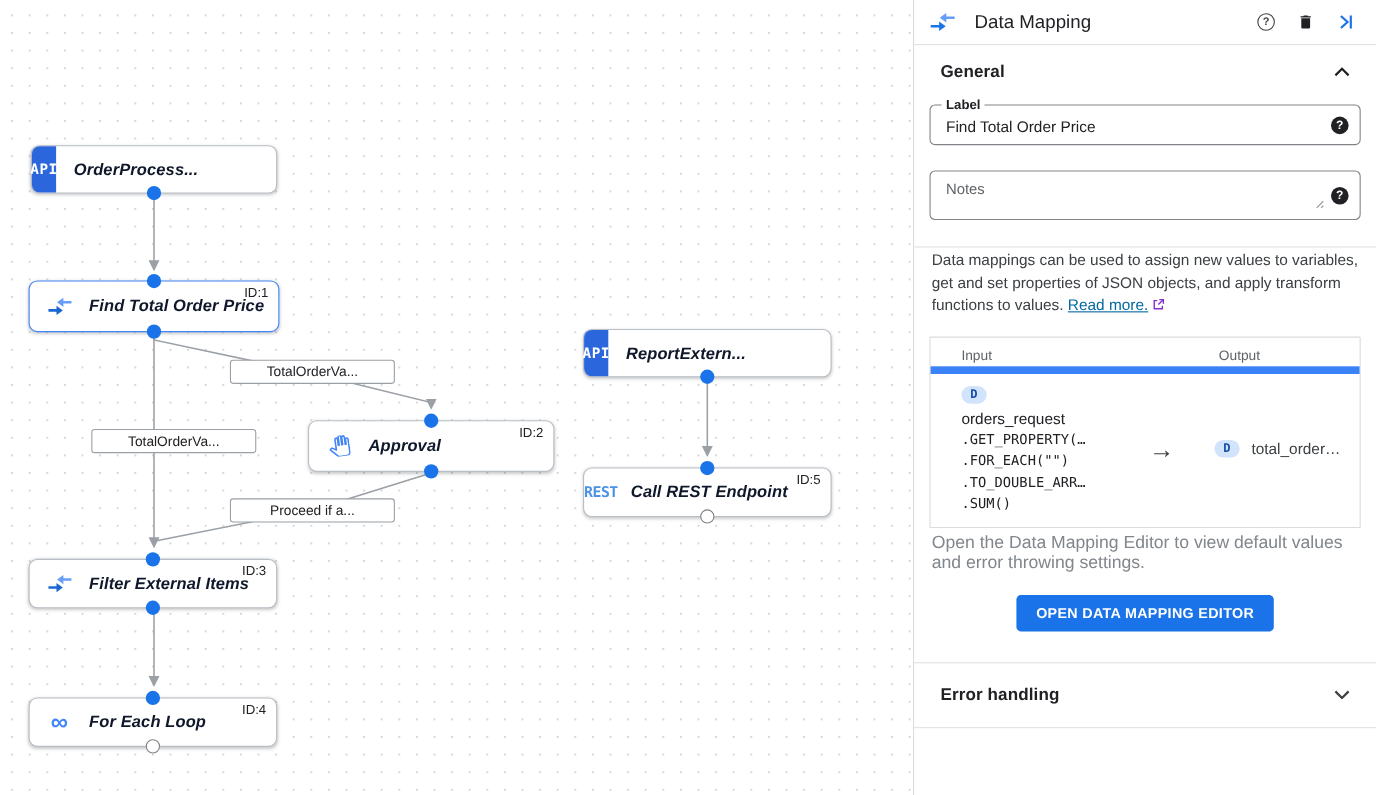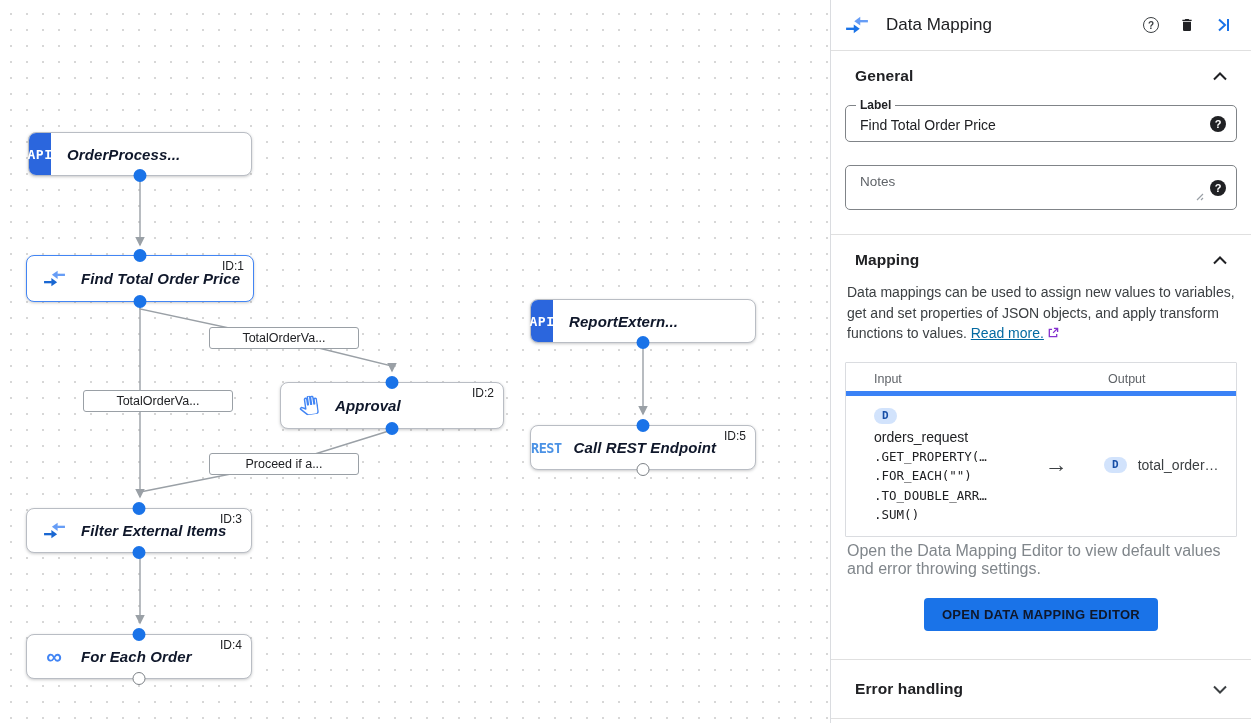--- a/index.html
+++ b/index.html
@@ -30,21 +30,21 @@
   .dot.top { top:-7px; } .dot.bottom { bottom:-7px; }
   .dot.blue { background:#1a73e8; }
   .dot.open { background:#fff; border:1.5px solid #7d8287; }
 
   .edge-label { position:absolute; width:150px; height:22px; background:#fff; border:1px solid #9aa0a6;
     border-radius:3px; font-size:12.5px; color:#202124; text-align:center; line-height:20px; z-index:2; cursor:pointer; }
 
   
   .panel { position:absolute; left:830px; top:0; width:421px; height:723px; background:#fff;
     border-left:1px solid #dadce0; }
-  .panel-header { height:51px; display:flex; align-items:center; padding:0 16px 0 14px; border-bottom:1px solid #e0e0e0; }
+  .panel-header { height:41px; display:flex; align-items:center; padding:0 16px 0 14px; border-bottom:1px solid #e0e0e0; }
   .panel-title { font-size:17px; font-weight:500; color:#202124; margin-left:17px; flex:1; }
   .icon-btn { display:flex; align-items:center; justify-content:center; width:24px; height:24px; cursor:pointer; }
   .icon-btn + .icon-btn { margin-left:12px; }
   .help-circle { width:16px; height:16px; border:1.5px solid #3c4043; border-radius:50%;
     font-size:10px; font-weight:700; color:#3c4043; display:flex; align-items:center; justify-content:center; }
 
   section.pane { padding:0 14px; border-bottom:1px solid #e0e0e0; }
   .sec-head { display:flex; align-items:flex-end; justify-content:space-between; padding:16px 10px 12px 10px; cursor:pointer; }
   .sec-head h2 { font-size:15.5px; font-weight:700; color:#202124; letter-spacing:.1px; }
   .sec-head.tall { padding:20px 10px 20px 10px; }
@@ -64,35 +64,35 @@
   .label-field .help-badge { top:10px; }
   .notes-field .help-badge { top:14px; }
   .resize-grip { position:absolute; right:32px; bottom:4px; }
   .pane.general { padding-bottom:24px; }
 
   .map-desc { font-size:14px; color:#3c4043; line-height:20.5px; padding:1px 0 0 2px; width:396px; }
   .read-more { color:#0369a1; text-decoration:underline; cursor:pointer; }
   .ext-icon { display:inline-block; vertical-align:-1px; margin-left:3px; }
 
   .map-table { margin-top:17px; border:1px solid #dadce0; border-radius:1px; }
-  .mt-head { position:relative; height:33px; border-bottom:5px solid #3b82f6; font-size:12.5px; color:#5f6368; }
+  .mt-head { position:relative; height:33px; border-bottom:7px solid #3b82f6; font-size:12.5px; color:#5f6368; }
   .mt-head span { position:absolute; top:0; line-height:33px; }
   .mt-head .in-h { left:28px; } .mt-head .out-h { left:262px; }
   .mt-body { display:flex; align-items:center; padding:9px 0 11px 0; }
   .mt-input { margin-left:28px; width:160px; }
   .d-badge { display:inline-block; background:#d2e3fc; color:#174ea6; font-family:"DejaVu Sans Mono", monospace;
     font-size:11px; font-weight:700; line-height:16px; padding:0 8px; border-radius:9px; }
   .var-name { font-size:14px; color:#202124; margin:5px 0 2px 0; }
   .code { font-family:"DejaVu Sans Mono", monospace; font-size:12.5px; line-height:19.5px; color:#202124; white-space:pre; }
   .mt-arrow { width:44px; text-align:center; font-size:23px; color:#3c4043; }
   .mt-output { margin-left:26px; display:flex; align-items:center; gap:11px; }
   .mt-output .var-name { margin:0; color:#3c4043; }
   .map-caption { font-size:16px; color:#80868b; margin-top:5px; padding-left:2px; }
   .primary-btn { display:block; margin:20px auto 28px auto; background:#1a73e8; border:none; border-radius:4px;
-    color:#0f172a; font-family:"Liberation Sans", sans-serif; font-size:13px; font-weight:700; letter-spacing:.3px;
+    color:#ffffff; font-family:"Liberation Sans", sans-serif; font-size:13px; font-weight:700; letter-spacing:.3px;
     padding:9px 18px; cursor:pointer; }
 </style>
 </head>
 <body>
 
 <div class="stage">
 
   <div class="canvas">
 
     <svg class="edges">
@@ -174,21 +174,21 @@
       <span class="node-label">Filter External Items</span>
       <span class="node-id">ID:3</span>
       <span class="dot blue top"></span>
       <span class="dot blue bottom"></span>
     </div>
 
     <div class="node" style="left:26px; top:634px; width:226px; height:45px;">
       <span class="node-icon">
           <span class="loop-glyph">∞</span>
         </span>
-      <span class="node-label">For Each Order</span>
+      <span class="node-label">For Each Loop</span>
       <span class="node-id">ID:4</span>
       <span class="dot blue top"></span>
       <span class="dot open bottom"></span>
     </div>
   </div>
 
   <aside class="panel">
 
     <div class="panel-header">
       <span class="icon-btn">
@@ -235,28 +235,20 @@
         <span class="help-badge">?</span>
         <span class="resize-grip">
           <svg width="10" height="10" viewBox="0 0 10 10">
               <path d="M9 3 L3 9 M9 7 L7 9" stroke="#9aa0a6" stroke-width="1.2" fill="none"></path>
             </svg>
         </span>
       </div>
     </section>
 
     <section class="pane mapping">
-      <div class="sec-head">
-        <h2>Mapping</h2>
-        <span>
-          <svg width="14" height="9" viewBox="0 0 14 9" fill="none">
-              <path d="M1 7.5 L7 1.5 L13 7.5" stroke="#202124" stroke-width="2"></path>
-            </svg>
-        </span>
-      </div>
       <p class="map-desc"><span>Data mappings can be used to assign new values to variables, get and set properties of JSON objects, and apply transform functions to values.</span>
         <a class="read-more">Read more.</a><span class="ext-icon"><svg width="12" height="12" viewBox="0 0 13 13" fill="none">
               <path d="M10.5 7.5v3h-8v-8h3" stroke="#8430ce" stroke-width="1.4"></path>
               <path d="M7.5 1.5h4v4" stroke="#8430ce" stroke-width="1.4"></path>
               <path d="M11.3 1.7 L6.6 6.4" stroke="#8430ce" stroke-width="1.4"></path>
             </svg></span>
       </p>
 
       <div class="map-table">
         <div class="mt-head">

